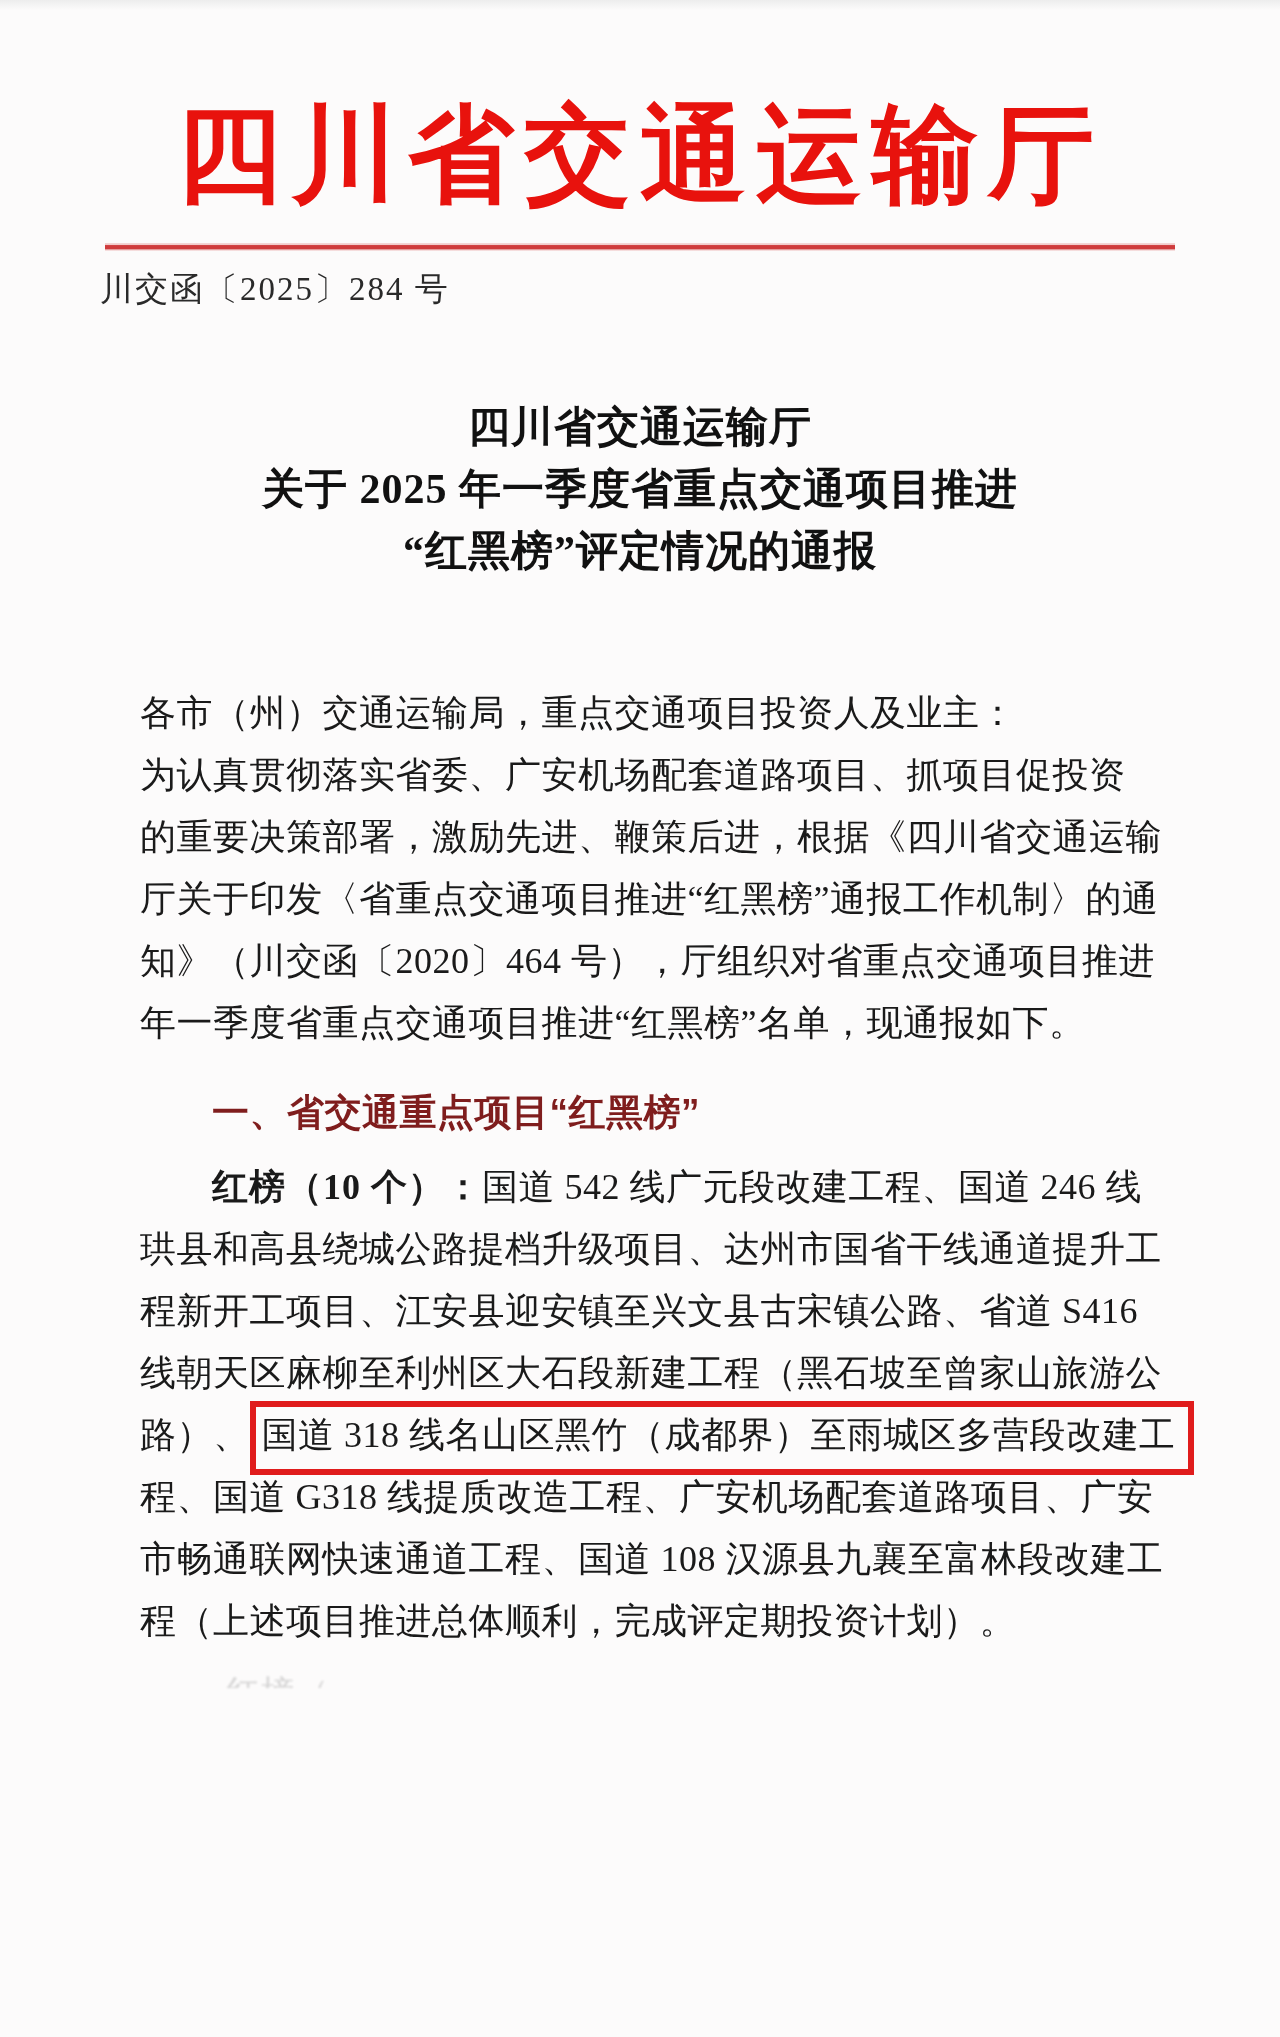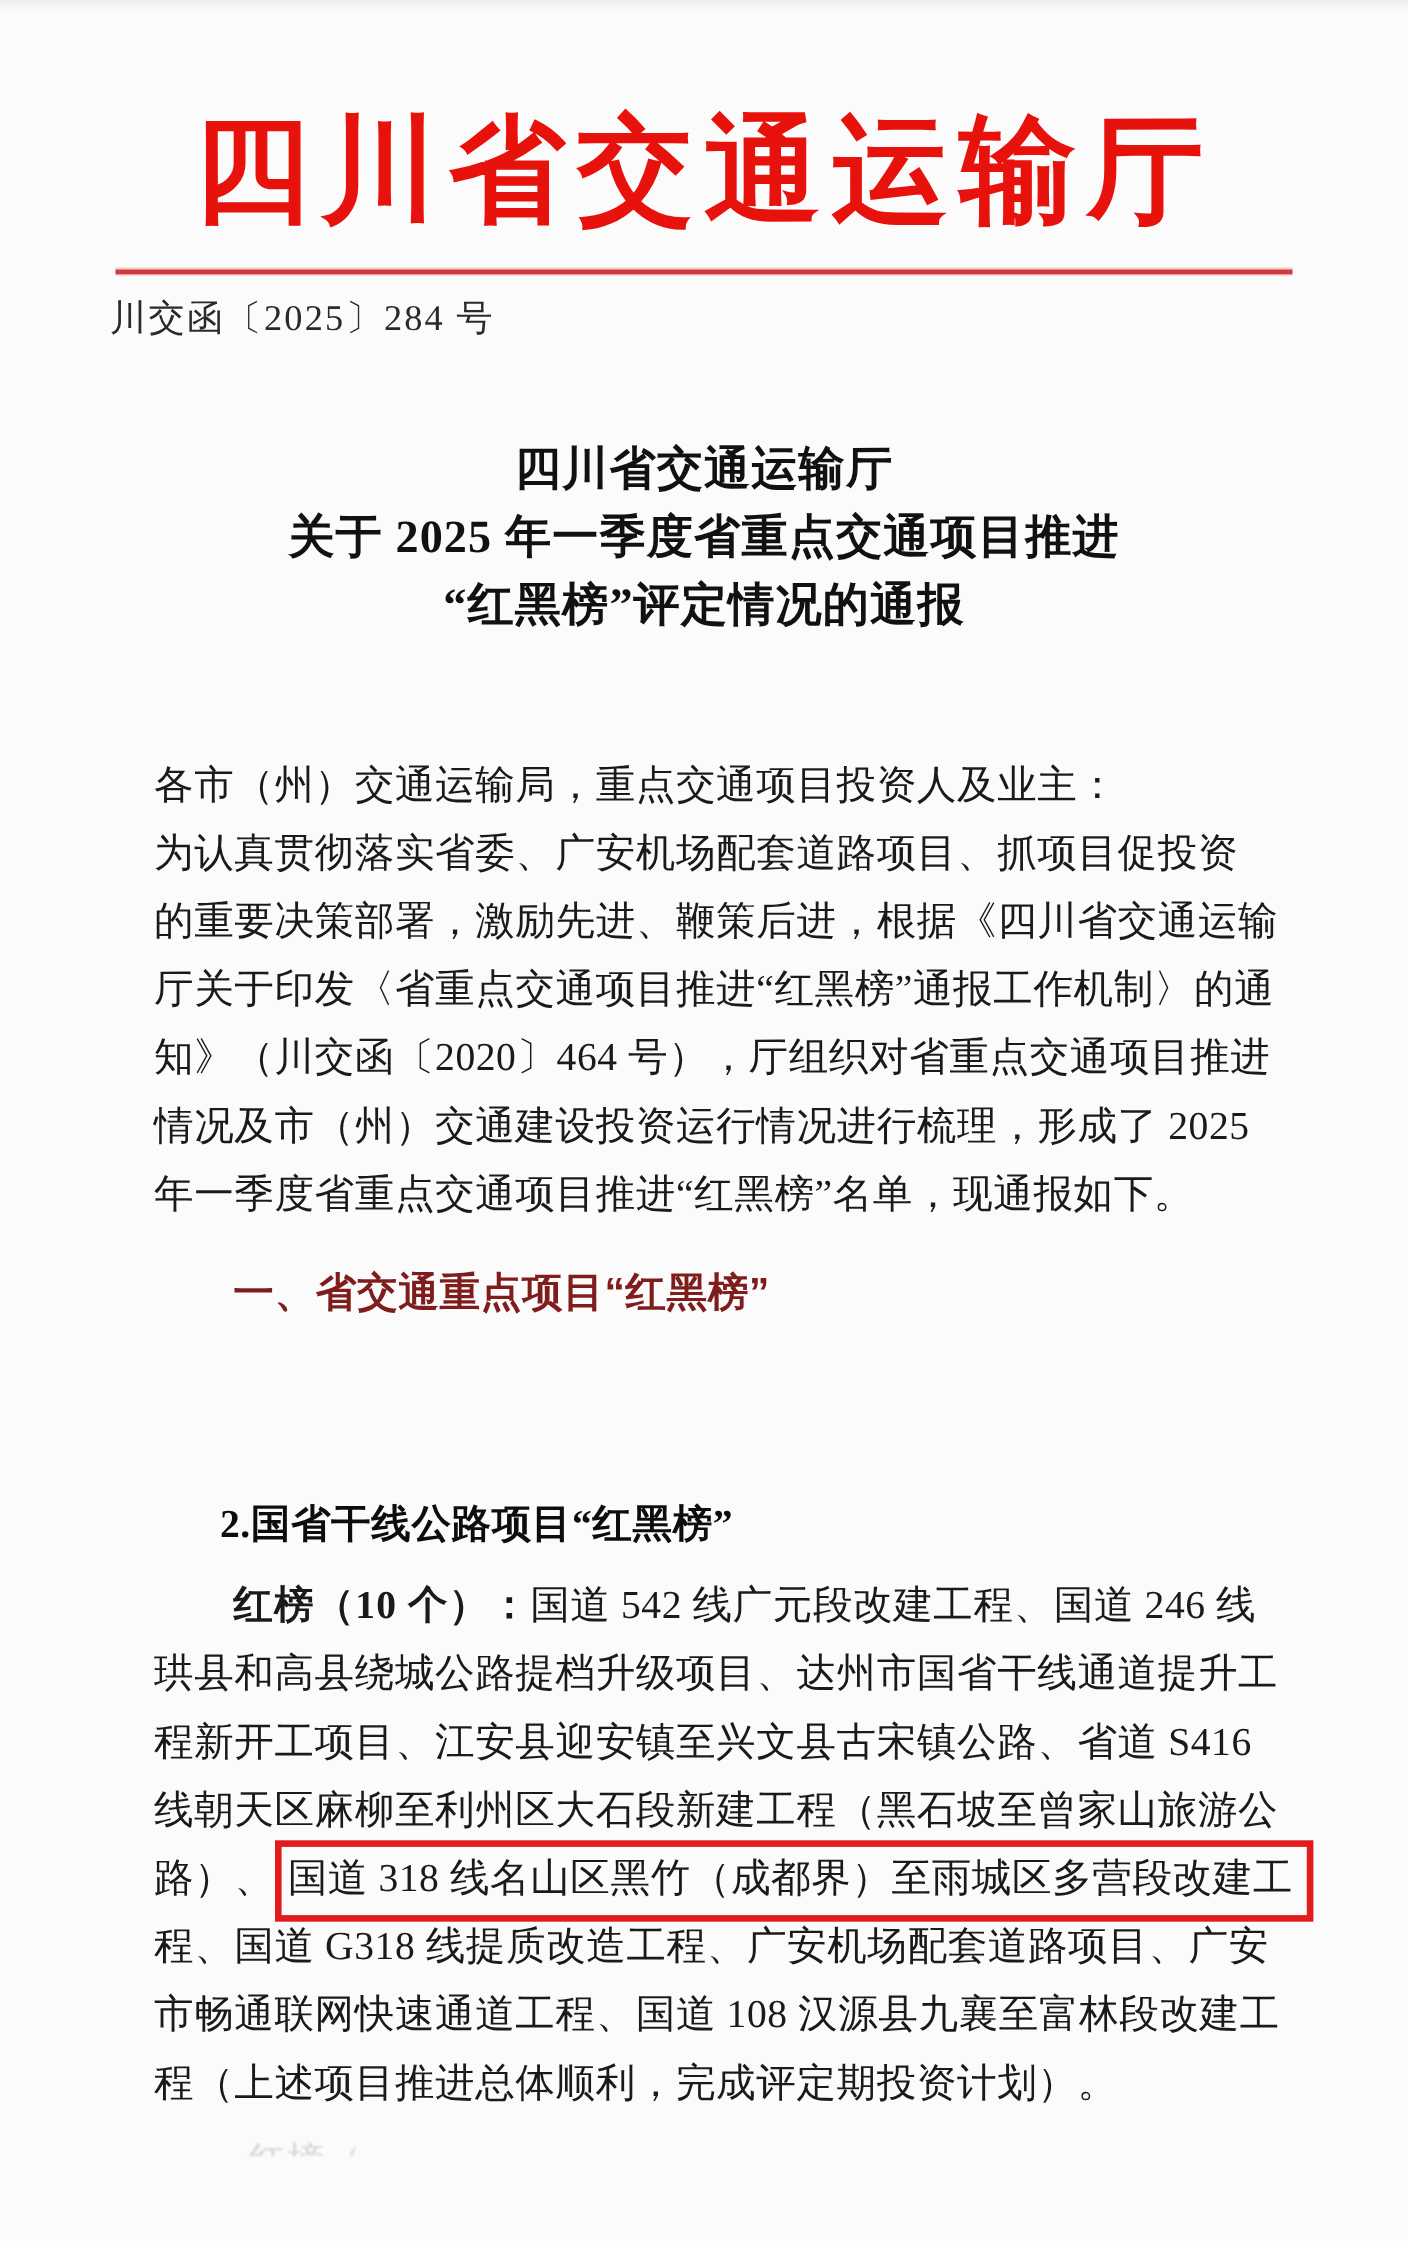--- a/index.html
+++ b/index.html
@@ -117,27 +117,25 @@
 
 <div class="body-text">
 
   <div class="line">各市（州）交通运输局，重点交通项目投资人及业主：</div>
 
   <div>
       <div class="line">为认真贯彻落实省委、广安机场配套道路项目、抓项目促投资</div>
       <div class="line">的重要决策部署，激励先进、鞭策后进，根据《四川省交通运输</div>
       <div class="line">厅关于印发〈省重点交通项目推进“红黑榜”通报工作机制〉的通</div>
       <div class="line">知》（川交函〔2020〕464 号），厅组织对省重点交通项目推进</div>
-      <div class="line">情况及市（州）交通建设投资运行情况进行梳理，形成了 2025</div>
       <div class="line">年一季度省重点交通项目推进“红黑榜”名单，现通报如下。</div>
     </div>
 
   <div class="section-heading-1">一、省交通重点项目“红黑榜”</div>
 
-  <div class="section-heading-2">2.国省干线公路项目“红黑榜”</div>
 
   <div class="red-list">
     <div class="line indent"><span class="lead-bold">红榜（10 个）：</span><span>国道 542 线广元段改建工程、国道 246 线</span></div>
 
     <div>
         <div class="line">珙县和高县绕城公路提档升级项目、达州市国省干线通道提升工</div>
         <div class="line">程新开工项目、江安县迎安镇至兴文县古宋镇公路、省道 S416</div>
         <div class="line">线朝天区麻柳至利州区大石段新建工程（黑石坡至曾家山旅游公</div>
       </div>
 

